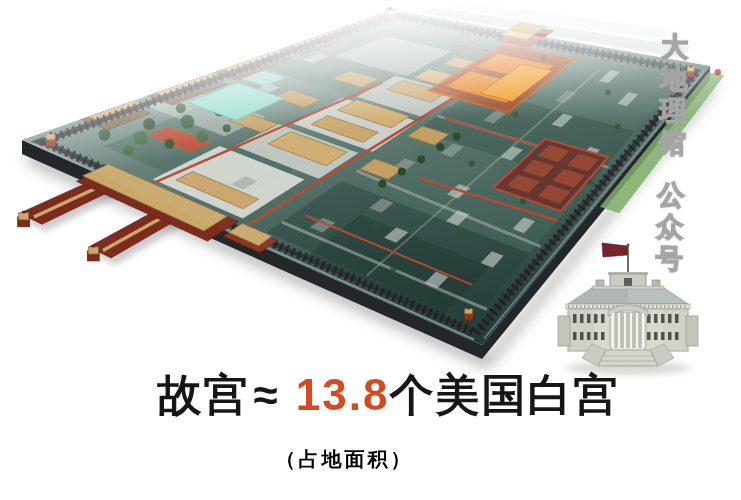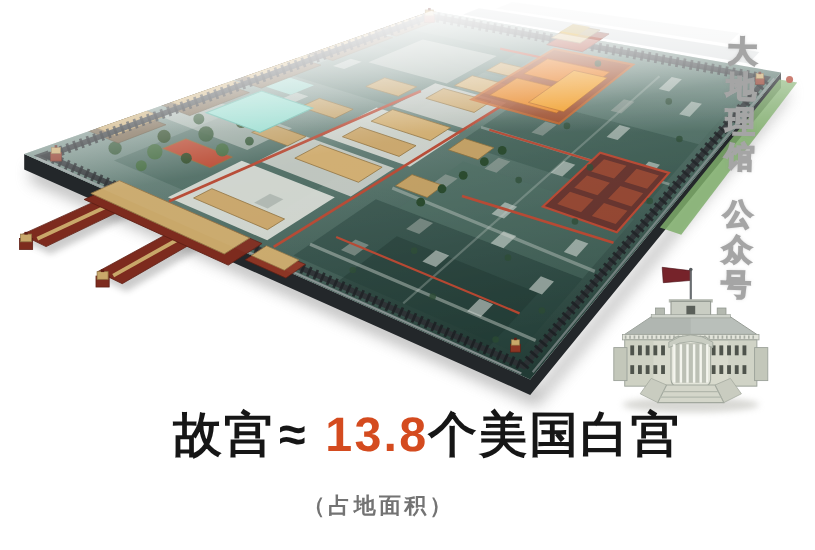--- a/index.html
+++ b/index.html
@@ -28,21 +28,21 @@
     padding-left:36px;box-sizing:border-box;
     text-align:center;white-space:nowrap;
     font-size:44px;font-weight:800;letter-spacing:2px;color:#161616;
   }
   #title .approx{font-weight:700;padding:0 4px;}
   #title .ratio{font-weight:800;}
   #subtitle{
     position:absolute;top:446px;left:0;width:649px;z-index:4;
     padding-left:40px;box-sizing:border-box;
     text-align:center;
-    font-size:20px;font-weight:700;letter-spacing:3px;color:#737373;
+    font-size:20px;font-weight:700;letter-spacing:3px;color:#000000;
   }
 </style>
 </head>
 <body>
 
 <svg id="map-svg" width="741" height="500" viewBox="0 0 741 500" aria-hidden="true">
     <defs>
       <linearGradient id="gGround" gradientUnits="userSpaceOnUse" x1="470" y1="340" x2="400" y2="5">
         <stop offset="0" stop-color="#223b35"></stop>
         <stop offset=".55" stop-color="#4d6b62"></stop>

